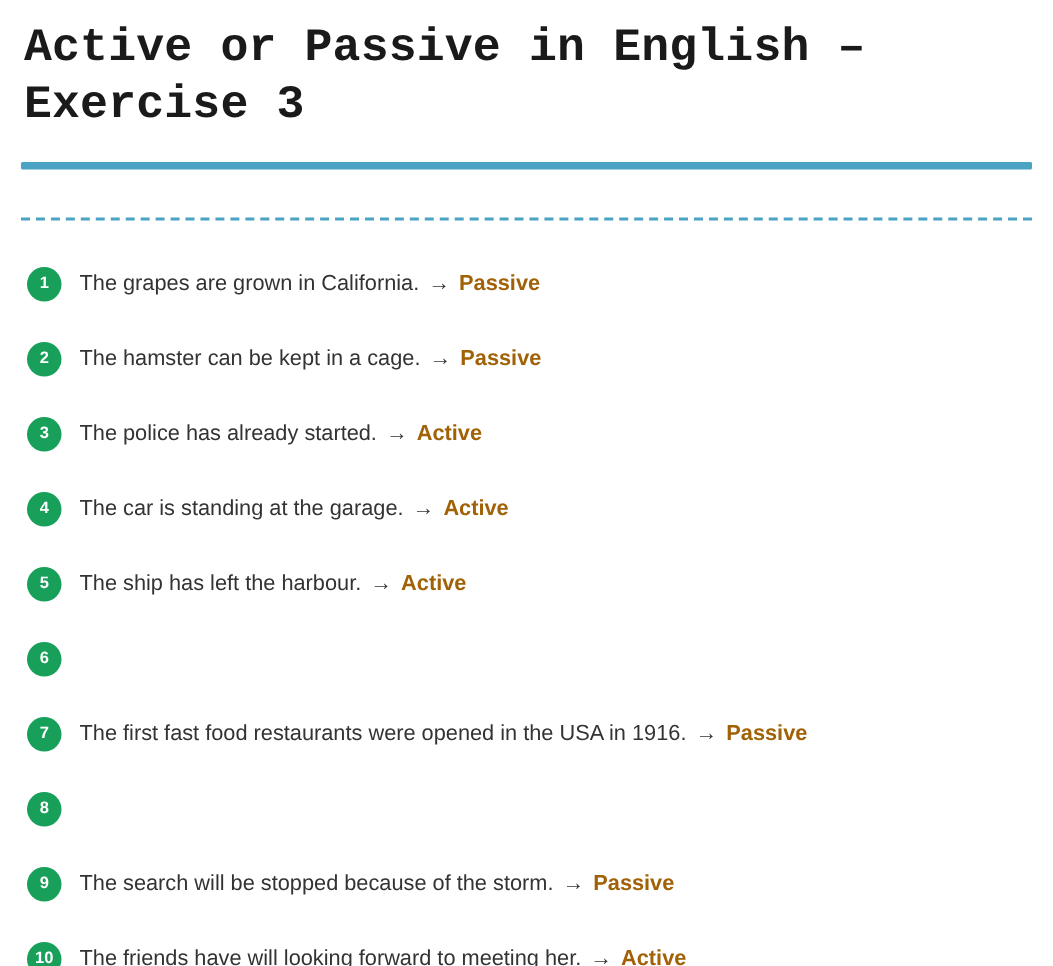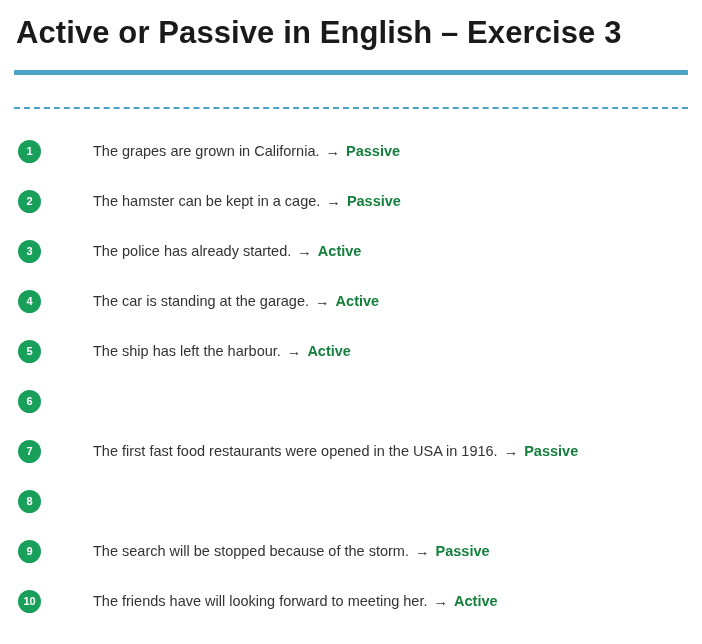--- a/index.html
+++ b/index.html
@@ -15,21 +15,21 @@
     overflow: hidden;
   }
   .page {
     position: relative;
     width: 702px;
     height: 644px;
     box-sizing: border-box;
     padding: 0 14px;
   }
   .page-title {
-    font-family: Liberation Sans, sans-serif;
+    font-family: Liberation Mono, monospace;
     font-weight: bold;
     font-size: 31px;
     line-height: 38px;
     color: #1a1a1a;
     margin: 14px 0 0 2px;
     letter-spacing: 0.1px;
   }
   .title-rule {
     margin-top: 18px;
     height: 5px;
@@ -68,28 +68,27 @@
     margin-right: 12px;
   }
   .sentence-wrap {
     font-size: 14.5px;
     line-height: 20px;
     color: #333333;
     white-space: nowrap;
   }
   .sentence {
     color: #333333;
-    margin-left: 40px;
   }
   .arrow {
     color: #333333;
     padding: 0 2px;
   }
   .answer {
-    color: #15803d;
+    color: #a16207;
     font-weight: bold;
   }
 </style>
 </head>
 <body>
 
 <div class="page">
 
   <h1 class="page-title">Active or Passive in English – Exercise 3</h1>
 

